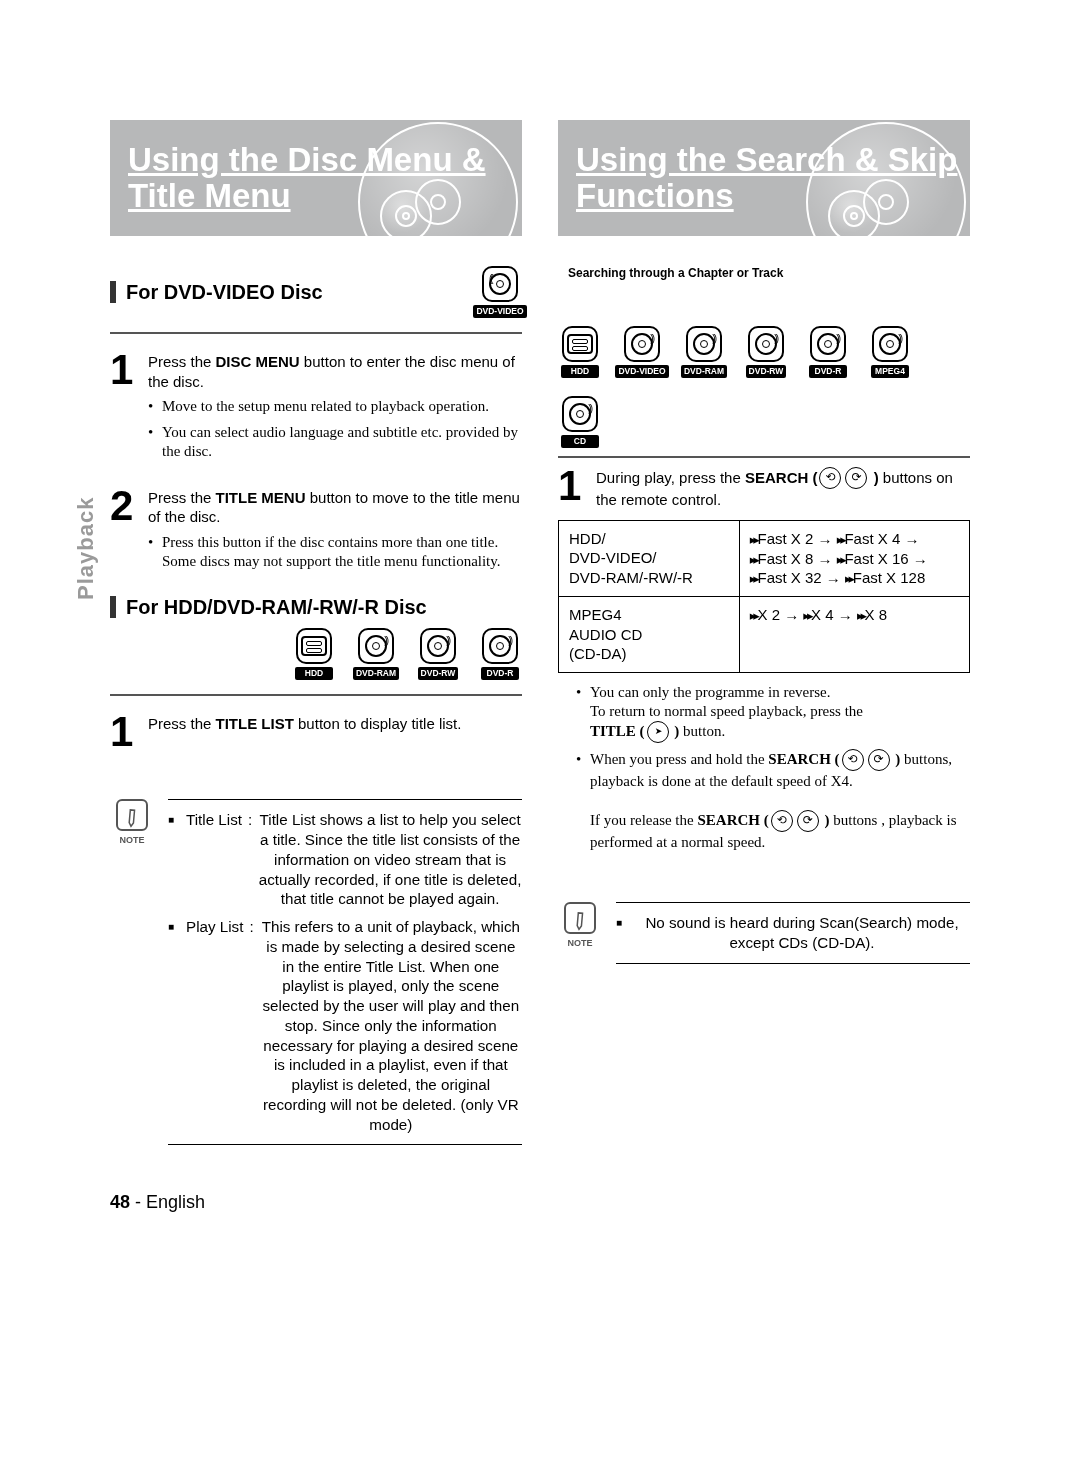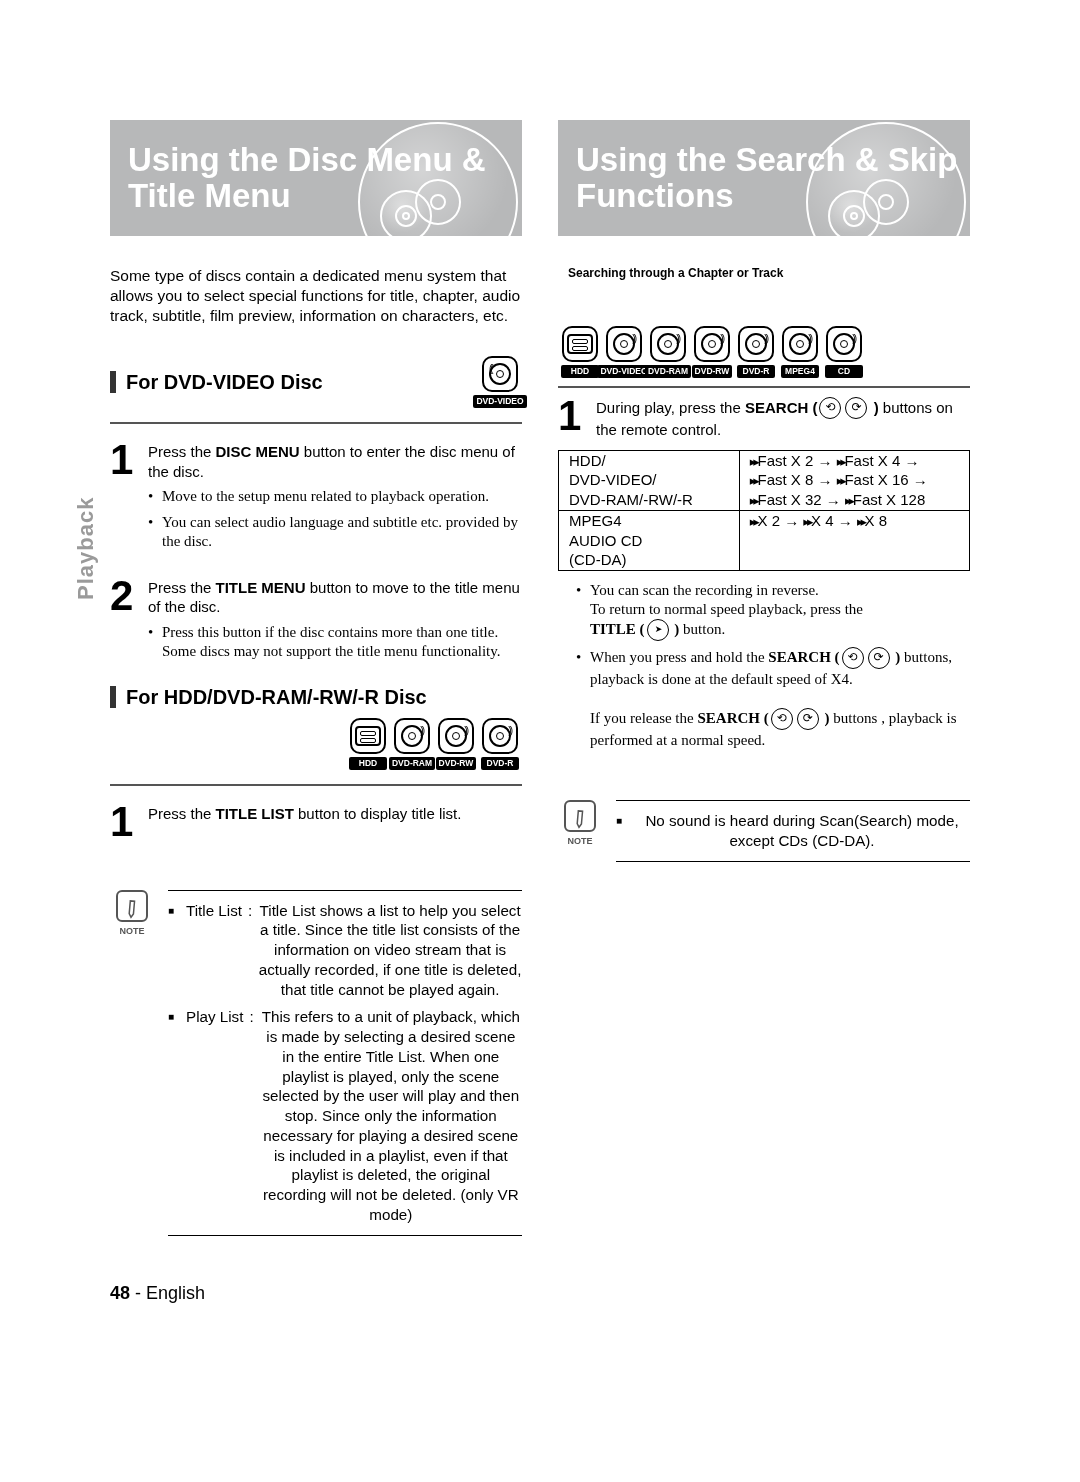--- a/index.html
+++ b/index.html
@@ -27,20 +27,21 @@
     overflow: hidden;
     margin-bottom: 30px;
   }
   .big-title-block h1 {
     font-family: Arial, Helvetica, sans-serif;
     color: #fff;
     font-weight: bold;
     font-size: 33px;
     line-height: 1.1;
     z-index: 2;
+    text-decoration: underline;
   }
   .disc-art {
     position: absolute;
     right: 4px;
     bottom: -46px;
     width: 160px;
     height: 160px;
     z-index: 1;
   }
   .disc-outer {
@@ -84,21 +85,21 @@
     width: 6px; background:#333; height: 22px; margin-right: 10px; display:inline-block;
   }
   .sec-heading h2 {
     font-size: 20px; font-weight: bold; display:flex; align-items:center;
   }
   .sec-heading-multiline { display:flex; gap:10px; margin-bottom: 8px;}
   .sec-heading-multiline h2 { font-size:12px; font-weight:bold; line-height:1.25;}
   .rule { border: none; border-top: 2px solid #555; margin: 14px 0 18px; }
   .rule2 { border:none; border-top:1.5px solid #000; margin-top:6px; margin-bottom:6px;}
 
-  .icon-row { display:flex; gap:0; justify-content:flex-end; flex-wrap:wrap;}
+  .icon-row { display:flex; gap:18px; justify-content:flex-end; flex-wrap:wrap;}
   .icon-row.left { justify-content:flex-start; }
   .media-icon {
     width:44px;
     display:flex; flex-direction:column; align-items:center;
     gap:3px;
   }
   .media-icon .mi-box {
     width:36px;height:36px;border:2px solid #000;border-radius:10px;
     display:flex;align-items:center;justify-content:center;
   }
@@ -130,21 +131,21 @@
   }
   .bullets li::before, .bullets2 li::before {
     content:"•"; position:absolute; left:0; top:0;
   }
   .bullets2 { margin-left: 18px; margin-top: 10px; }
 
   .speed-table {
     border:1.5px solid #000; width:100%; margin:10px 0 6px;
     border-collapse: collapse; font-size: 15px;
   }
-  .speed-table td { padding: 0 10px; vertical-align: top; }
+  .speed-table td { padding: 8px 10px; vertical-align: top; }
   .speed-table tr + tr td { border-top:1.5px solid #000; }
   .speed-table td:first-child { border-right:1.5px solid #000; width:44%; }
   .ff::before { content:"▸▸ "; letter-spacing:-3px; font-size:13px; }
   .arrow::after{ content:" →"; }
 
   .note-block {
     display:flex; gap:14px; align-items:flex-start; margin-top:18px;
   }
   .note-block .note-tag {
     display:flex; flex-direction:column; align-items:center; gap:4px;
@@ -208,21 +209,20 @@
       </div>
       <div class="disc-art-small">
         <div class="disc-outer">
             <div class="disc-mid">
               <div class="disc-inner"></div>
             </div>
           </div>
       </div>
     </div>
 
-    <p class="intro">Some type of discs contain a dedicated menu system that allows you to select special functions for title, chapter, audio track, subtitle, film preview, information on characters, etc.</p>
 
     <div class="sec-heading">
       <h2>
           <span class="bar"></span>
           <span>For DVD-VIDEO Disc</span>
         </h2>
       <div class="media-icon">
         <div class="mi-box">
             <div class="mi-circ mi-circ2"></div>
           </div>
@@ -425,21 +425,21 @@
           <span class="ff arrow">X 2</span>
           <span class="ff arrow">X 4</span>
           <span class="ff">X 8</span>
         </td>
       </tr>
     </tbody>
       </table>
 
     <ul class="bullets2">
       <li>
-        <span>You can scan the recording in reverse.</span><br>
+        <span>You can only the programme in reverse.</span><br>
         <span>To return to normal speed playback, press the</span><br>
         <b>TITLE (</b><span class="inline-btn ib-play"></span><b> ) </b><span>button.</span>
       </li>
       <li>
         <span>When you press and hold the </span><b>SEARCH (</b><span class="inline-btn ib-prev"></span><span class="inline-btn ib-next"></span><b> )</b><span> buttons, playback is done at the default speed of X4.</span>
         <br><br>
         <span>If you release the </span><b>SEARCH (</b><span class="inline-btn ib-prev"></span><span class="inline-btn ib-next"></span><b> ) </b><span>buttons , playback is performed at a normal speed.</span>
       </li>
     </ul>
 

